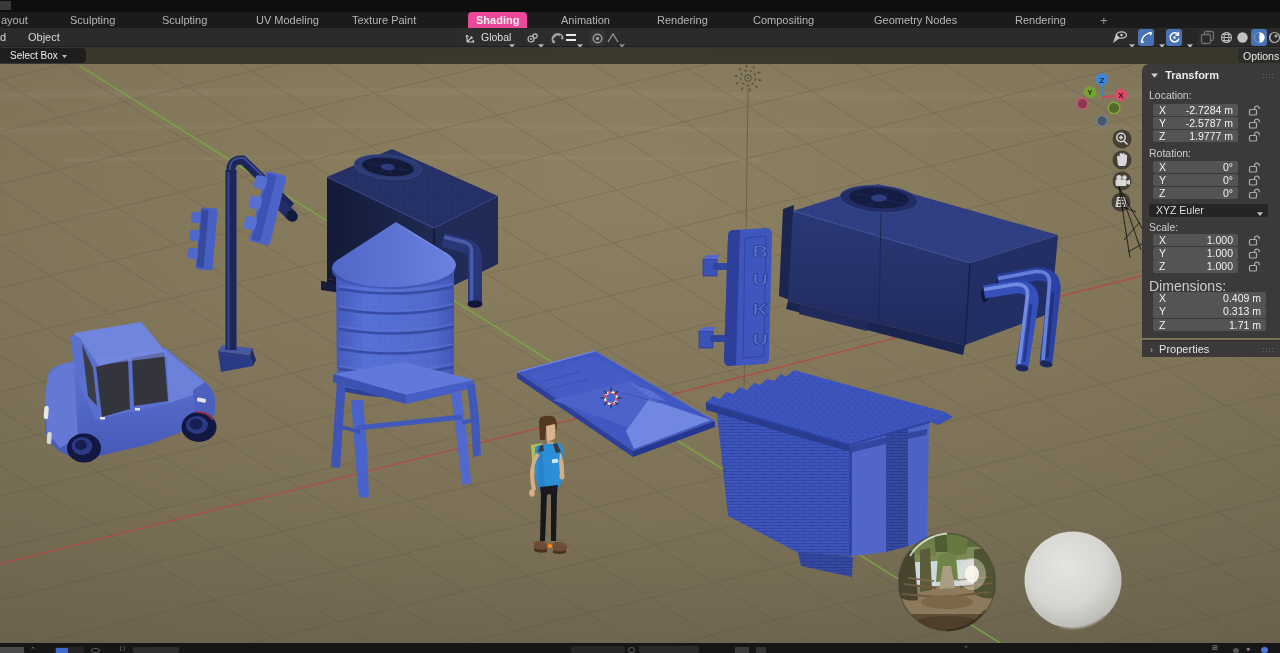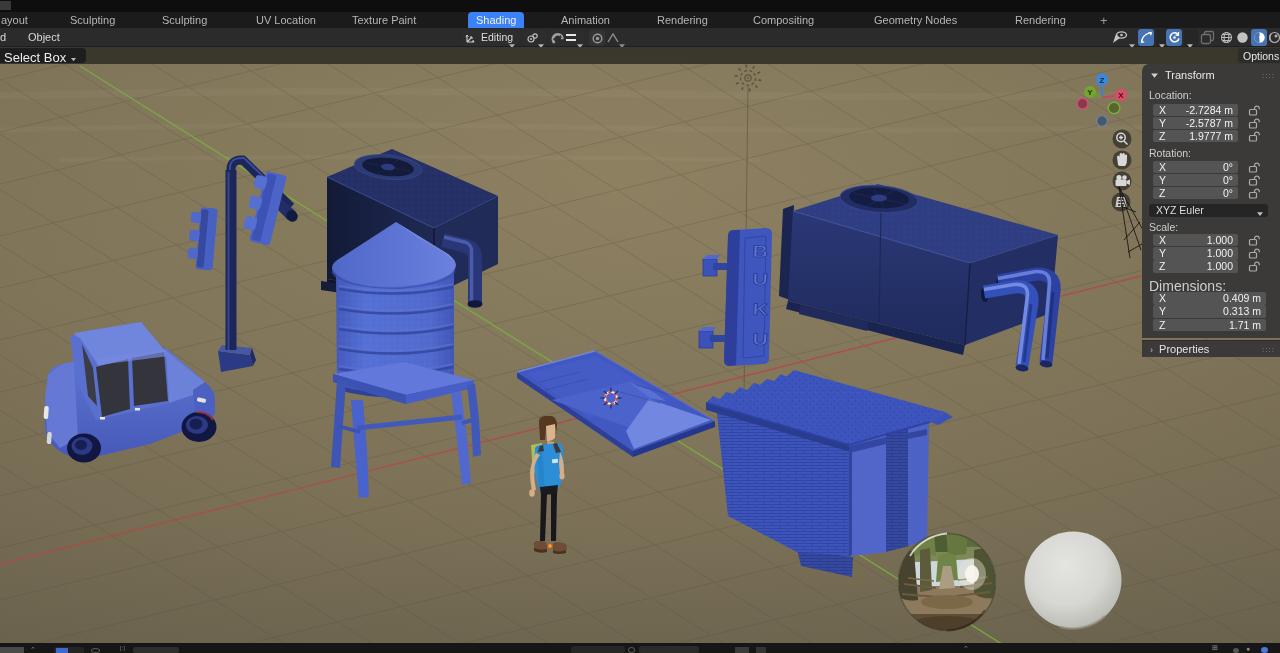--- a/index.html
+++ b/index.html
@@ -445,39 +445,39 @@
 </g>
 </g>
 </svg>
 
 <div style="position:absolute;left:0;top:0;width:1280px;height:12px;background:#0e0e0e"></div>
 <div style="position:absolute;left:0;top:1px;width:11px;height:9px;background:#3a3a3a"></div>
 <div style="position:absolute;left:0;top:12px;width:1280px;height:16px;background:#1b1b1b"></div>
 <div style="position:absolute;left:1px;top:12px;color:#b5b5b5;font-size:11px;line-height:16px">ayout</div>
 <div style="position:absolute;left:70px;top:12px;color:#b5b5b5;font-size:11px;line-height:16px">Sculpting</div>
 <div style="position:absolute;left:162px;top:12px;color:#b5b5b5;font-size:11px;line-height:16px">Sculpting</div>
-<div style="position:absolute;left:256px;top:12px;color:#b5b5b5;font-size:11px;line-height:16px">UV Location</div>
+<div style="position:absolute;left:256px;top:12px;color:#b5b5b5;font-size:11px;line-height:16px">UV Modeling</div>
 <div style="position:absolute;left:352px;top:12px;color:#b5b5b5;font-size:11px;line-height:16px">Texture Paint</div>
-<div style="position:absolute;left:468px;top:12px;height:16px;padding:0 8px;background:#3b82f6;border-radius:4px 4px 0 0;color:#f0f0f0;font-size:11px;line-height:16px;font-weight:normal">Shading</div>
+<div style="position:absolute;left:468px;top:12px;height:16px;padding:0 8px;background:#ec4899;border-radius:4px 4px 0 0;color:#f0f0f0;font-size:11px;line-height:16px;font-weight:bold">Shading</div>
 <div style="position:absolute;left:561px;top:12px;color:#b5b5b5;font-size:11px;line-height:16px">Animation</div>
 <div style="position:absolute;left:657px;top:12px;color:#b5b5b5;font-size:11px;line-height:16px">Rendering</div>
 <div style="position:absolute;left:753px;top:12px;color:#b5b5b5;font-size:11px;line-height:16px">Compositing</div>
 <div style="position:absolute;left:874px;top:12px;color:#b5b5b5;font-size:11px;line-height:16px">Geometry Nodes</div>
 <div style="position:absolute;left:1015px;top:12px;color:#b5b5b5;font-size:11px;line-height:16px">Rendering</div>
 <div style="position:absolute;left:1100px;top:13px;color:#9a9a9a;font-size:13px;line-height:15px">+</div>
 <div style="position:absolute;left:0;top:28px;width:1280px;height:19px;background:#2b2b2b;border-bottom:1px solid #1f1f1f"></div>
 <div style="position:absolute;left:0px;top:31px;color:#d8d8d8;font-size:11px">d</div>
 <div style="position:absolute;left:28px;top:31px;color:#d8d8d8;font-size:11px">Object</div>
 
 <div style="position:absolute;left:462px;top:30px;width:57px;height:16px;background:#2d2d2d;border-radius:3px"></div>
 <svg style="position:absolute;left:465px;top:32px" width="13" height="12" viewBox="0 0 13 12">
     <path d="M2 10 L2 3 M2 10 L9 10 M2 10 L7 5" stroke="#c8c8c8" stroke-width="1.2" fill="none"></path>
     <path d="M2 3 L1 5 M2 3 L3.5 4.8 M9 10 L7 9 M9 10 L8 8 M7 5 L7 7 M7 5 L5 5" stroke="#c8c8c8" stroke-width="1" fill="none"></path>
   </svg>
-<div style="position:absolute;left:481px;top:31px;color:#dedede;font-size:10.5px">Editing</div>
+<div style="position:absolute;left:481px;top:31px;color:#dedede;font-size:10.5px">Global</div>
 <div style="position:absolute;left:508px;top:35px"><svg width="8" height="6" viewBox="0 0 8 6">
       <polygon points="1,1.2 7,1.2 4,5" fill="#b0b0b0"></polygon>
     </svg></div>
 <div style="position:absolute;left:524px;top:30px;width:22px;height:16px;background:#2d2d2d;border-radius:3px"></div>
 <svg style="position:absolute;left:526px;top:32px" width="13" height="12" viewBox="0 0 13 12">
     <circle cx="5" cy="7" r="3" stroke="#c0c0c0" fill="none" stroke-width="1.2"></circle>
     <circle cx="9" cy="4" r="2.2" stroke="#c0c0c0" fill="none" stroke-width="1.2"></circle>
     <circle cx="5" cy="7" r="1" fill="#c0c0c0"></circle>
   </svg>
 <div style="position:absolute;left:537px;top:35px"><svg width="8" height="6" viewBox="0 0 8 6">
@@ -552,30 +552,30 @@
     <path d="M6.5 1.3 A5.2 5.2 0 0 0 6.5 11.7 L6.5 8 A3 3 0 0 1 6.5 5 Z" fill="#4772b3"></path>
   </svg>
 <svg style="position:absolute;left:1268px;top:31px" width="13" height="13" viewBox="0 0 13 13">
     <circle cx="6.5" cy="6.5" r="5" fill="none" stroke="#b0b0b0" stroke-width="1.2"></circle>
     <path d="M3 9.5 A5 5 0 0 1 3 3.5" stroke="#b0b0b0" stroke-width="1.2" fill="none"></path>
     <circle cx="8" cy="5" r="1.5" fill="#b0b0b0"></circle>
   </svg>
 
 <div style="position:absolute;left:0;top:47px;width:1280px;height:17px;background:#343229;opacity:0.92"></div>
 <div style="position:absolute;left:0;top:47.5px;width:86px;height:15px;background:#1e1e1e;border-radius:0 4px 4px 0"></div>
-<div style="position:absolute;left:4px;top:50px;color:#ececec;font-size:13px">Select Box&nbsp;<svg width="7" height="5" viewBox="0 0 8 6">
+<div style="position:absolute;left:10px;top:50px;color:#ececec;font-size:10px">Select Box&nbsp;<svg width="7" height="5" viewBox="0 0 8 6">
       <polygon points="1,1.2 7,1.2 4,5" fill="#b8b8b8"></polygon>
     </svg></div>
 <div style="position:absolute;left:1238px;top:48px;width:42px;height:15px;background:#2c2c2a;border-radius:3px 0 0 3px"></div>
 <div style="position:absolute;left:1243px;top:50px;color:#e8e8e8;font-size:10.5px">Options</div>
 <div style="position:absolute;left:1142px;top:64px;width:138px;height:274px;background:#3c3a39;border-radius:7px 0 0 0"></div>
 <div style="position:absolute;left:1142px;top:340px;width:138px;height:17px;background:#3c3a39;border-top:1px solid #2e2c2b"></div>
 <div style="position:absolute;left:1150px;top:69px;color:#e8e8e8;font-size:11px"><svg width="9" height="7" viewBox="0 0 8 6">
       <polygon points="1,1.2 7,1.2 4,5" fill="#d0d0d0"></polygon>
-    </svg>&nbsp; <span style="font-weight:400">Transform</span></div>
+    </svg>&nbsp; <span style="font-weight:700">Transform</span></div>
 <div style="position:absolute;left:1262px;top:71px;color:#8a8a8a;font-size:8px;letter-spacing:1px">::::</div>
 <div style="position:absolute;left:1149px;top:89px;color:#cecece;font-size:10.5px">Location:</div>
 <div style="position:absolute;left:1153px;top:103.5px;width:85px;height:12.6px;background:#545454;border-radius:2px;font-size:10.5px;color:#f1f1f1;line-height:12.6px">
     <span style="position:absolute;left:6px">X</span>
     <span style="position:absolute;right:5px">-2.7284 m</span>
   </div>
 <svg style="position:absolute;left:1248px;top:104.5px" width="13" height="11" viewBox="0 0 13 11">
 <rect x="1.5" y="4.5" width="7" height="5.5" rx="1" fill="none" stroke="#ababab" stroke-width="1.2"></rect>
 <path d="M6.5 4.5 L6.5 3 A2.5 2.5 0 0 1 11.3 3 L11.3 4.2" fill="none" stroke="#ababab" stroke-width="1.2"></path>
 </svg>

